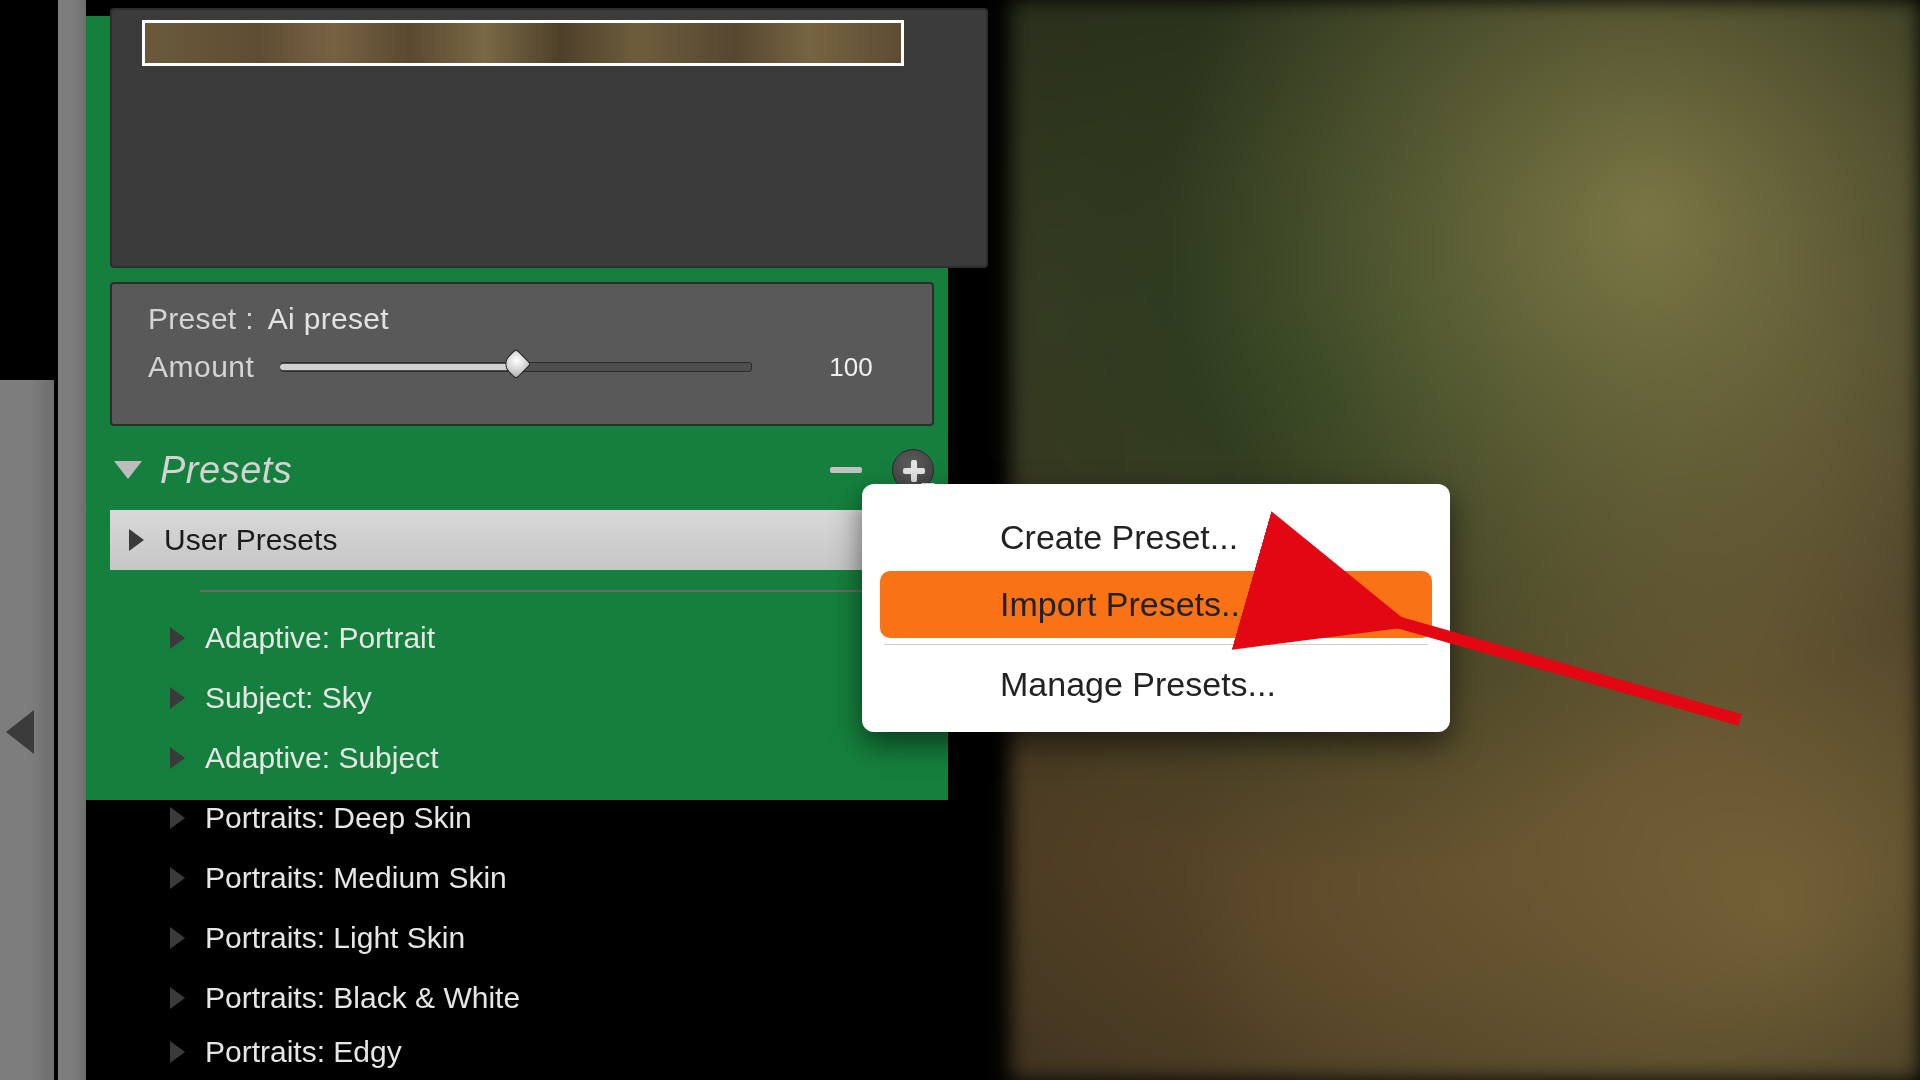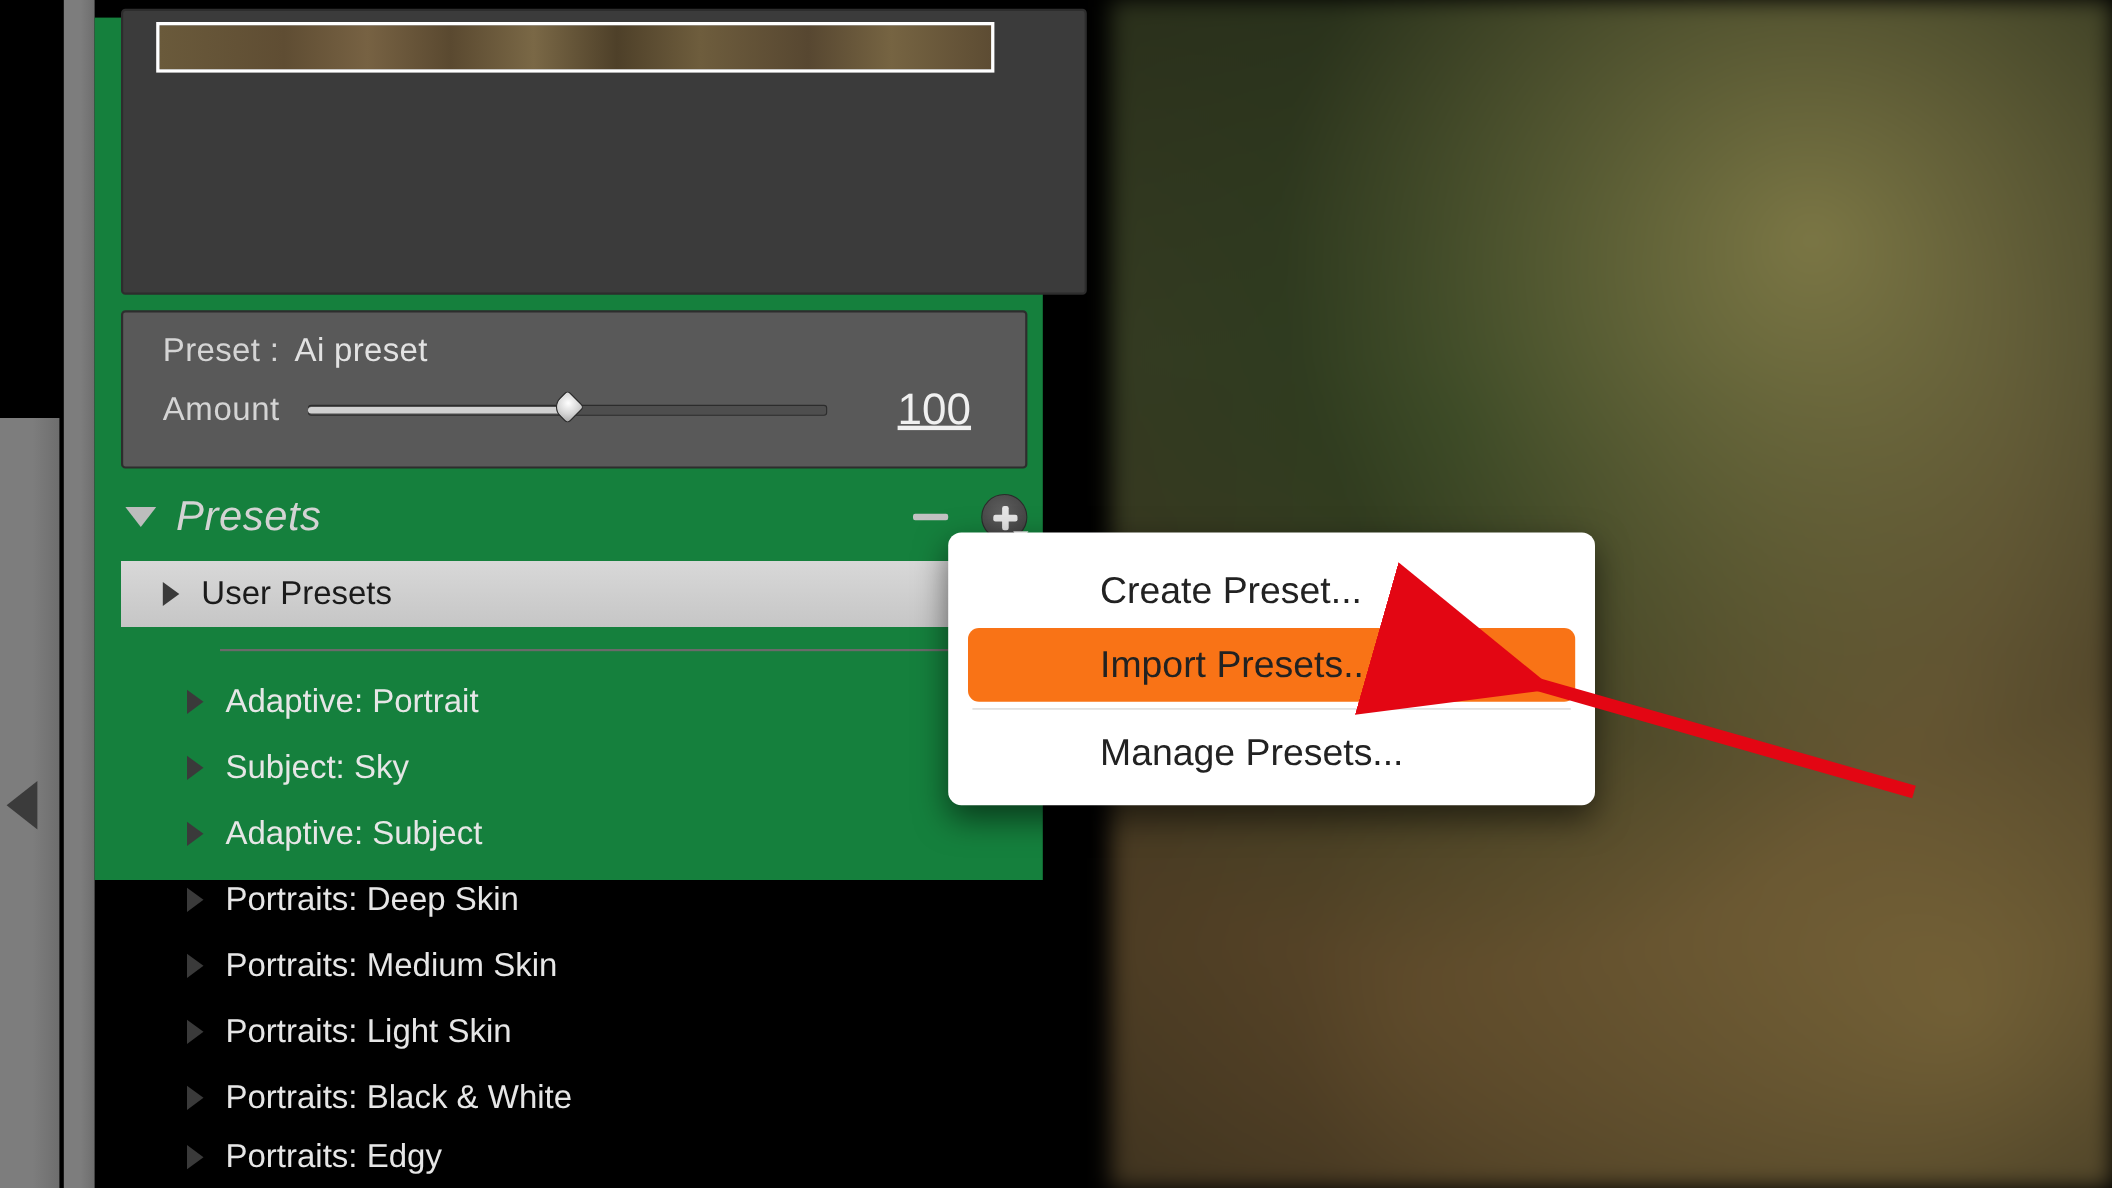--- a/index.html
+++ b/index.html
@@ -112,21 +112,21 @@
   .slider-fill { position:absolute; left:0; top:11px; height:6px; width:50%; background:#d0d0d0; border-radius:3px 0 0 3px;}
   .slider-thumb {
     position:absolute; left:calc(50% - 11px); top:0;
     width:22px; height:22px;
     background: radial-gradient(circle at 40% 35%, #ffffff 0%, #d6d6d6 55%, #a8a8a8 100%);
     border:1px solid #2b2b2b;
     transform: rotate(45deg);
     border-radius: 4px 4px 4px 12px;
     cursor: pointer;
   }
-  .amount-value { font-size: 40px; color:#f0f0f0; min-width:70px; text-align:left; margin-left:auto; margin-right:10px;text-decoration:underline;}
+  .amount-value { font-size: 26px; color:#f0f0f0; min-width:70px; text-align:center; margin-left:auto; margin-right:10px;}
 
   
   .presets-header {
     position:absolute;
     left: 24px; top: 422px;
     width: 824px; height: 64px;
     display:flex; align-items:center;
   }
   .down-tri {
     width:0; height:0;
@@ -165,21 +165,21 @@
 
   
   .preset-list {
     position:absolute;
     left: 24px; top: 494px;
     width: 824px;
   }
   .preset-row {
     height: 60px;
     display:flex; align-items:center;
-    padding-left: 38px;
+    padding-left: 19px;
     font-size: 30px;
     color:#e6e6e6;
     cursor:pointer;
   }
   .preset-row .tri {
     width:0;height:0;
     border-top:11px solid transparent;
     border-bottom:11px solid transparent;
     border-left:15px solid #3a3a3a;
     margin-right: 20px;

